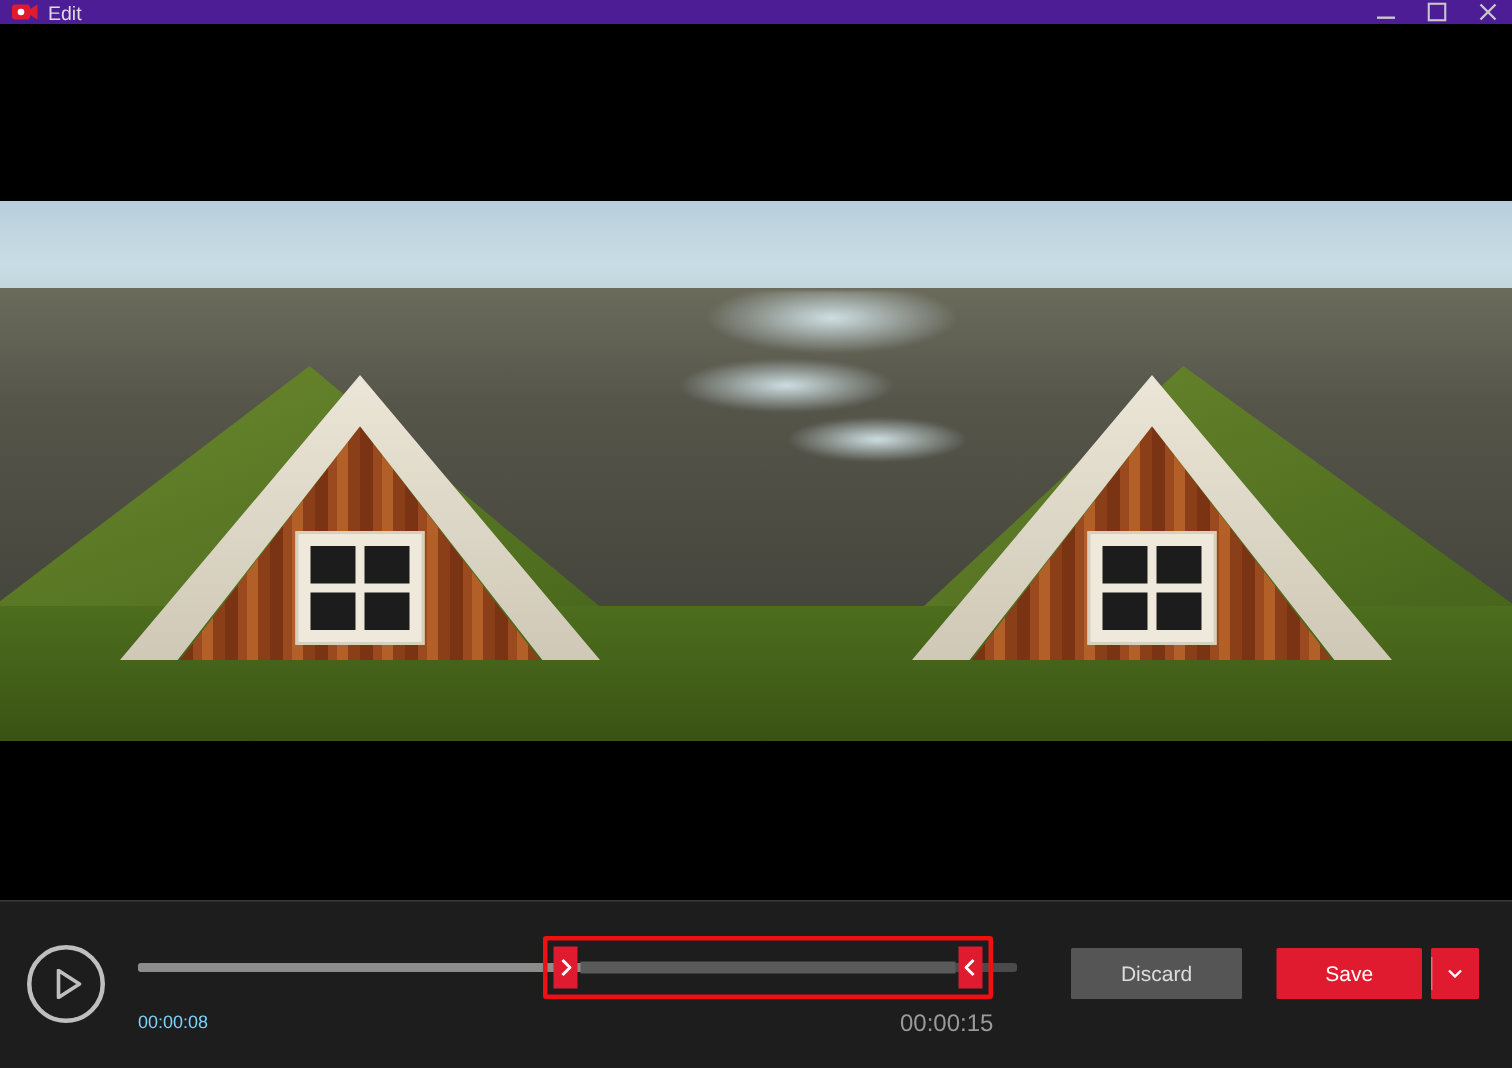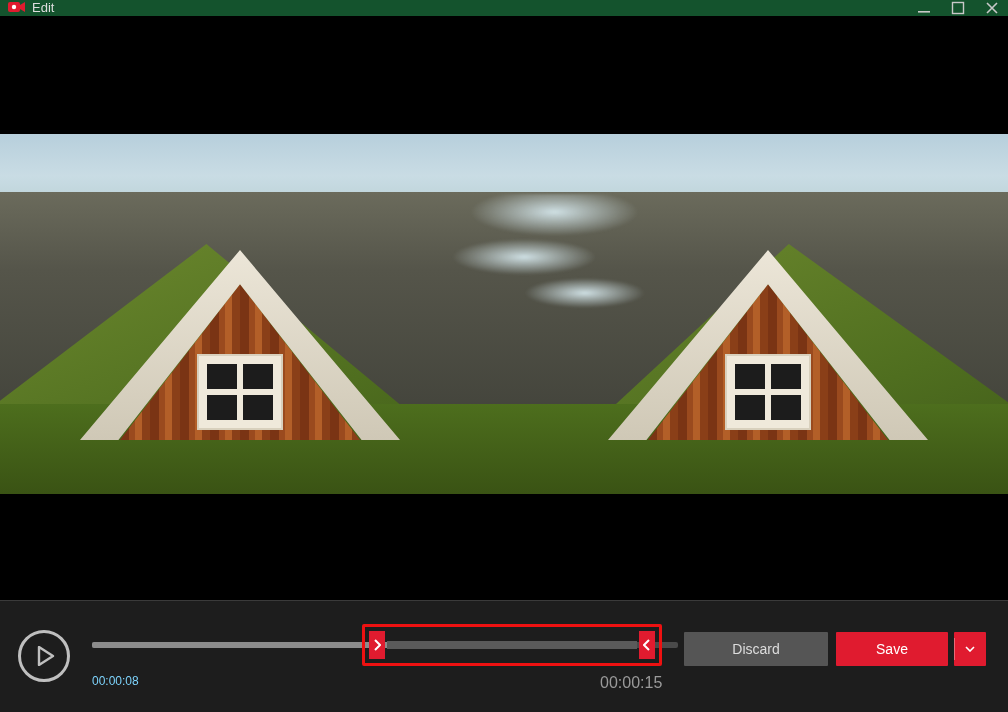--- a/index.html
+++ b/index.html
@@ -1,16 +1,16 @@
 <!DOCTYPE html>
 <html><head>
 <meta charset="utf-8">
 <style>
   html,body{margin:0;padding:0;width:1008px;height:712px;background:#000;font-family:"Segoe UI",Arial,sans-serif;overflow:hidden;color:#c8c8c8;font-size:13px}
-  .titlebar{height:16px;background:#14532d;display:flex;padding:0 8px;position:relative}
+  .titlebar{height:16px;background:#4c1d95;display:flex;align-items:center;padding:0 8px;position:relative}
   .app-icon{width:18px;height:14px;margin-right:6px;position:relative}
   .app-icon svg{display:block}
   .title-label{color:#ddd;font-size:13px}
   .filename{position:absolute;left:0;right:0;text-align:center;color:#9a9a9a;font-size:13px;pointer-events:none}
   .win-controls{margin-left:auto;display:flex;gap:18px;align-items:center;color:#c8c8c8}
   .win-btn{width:16px;height:16px;display:flex;align-items:center;justify-content:center;cursor:pointer}
   .preview-area{position:absolute;left:0;right:0;top:28px;bottom:112px;background:#000;display:flex;align-items:center;justify-content:center}
   .video-frame{width:1008px;height:360px;position:relative;overflow:hidden}
   
   .sky{position:absolute;left:0;right:0;top:0;height:70px;background:linear-gradient(#b7cfdc 0%,#c9dce4 60%,#bcd3d8 100%)}
@@ -36,22 +36,22 @@
   .play-btn svg{margin-left:3px}
   .progress{position:absolute;left:92px;top:42px;right:330px;height:6px;background:#4a4a4a;border-radius:2px}
   .progress-fill{position:absolute;left:0;top:0;height:100%;width:52%;background:#8c8c8c;border-radius:2px}
   .trim-box{position:absolute;left:362px;top:24px;width:300px;height:42px;border:3px solid #e11;border-radius:2px;box-sizing:border-box}
   .trim-inner{position:absolute;inset:4px;display:flex;align-items:center}
   .trim-handle{width:16px;height:100%;background:#e01b2f;display:flex;align-items:center;justify-content:center}
   .trim-track{flex:1;height:8px;background:#5a5a5a;margin:0 2px}
   .time-left{position:absolute;left:92px;top:74px;color:#7dd3fc;font-size:12px}
   .time-right{position:absolute;left:600px;top:74px;color:#9a9a9a;font-size:16px}
   .btn{position:absolute;top:32px;height:34px;display:flex;align-items:center;justify-content:center;font-size:14px;cursor:pointer;border-radius:1px}
-  .btn-discard{right:180px;width:144px;background:#555;color:#ddd}
-  .btn-save{right:60px;width:112px;background:#e01b2f;color:#fff}
+  .btn-discard{right:180px;width:114px;background:#555;color:#ddd}
+  .btn-save{right:60px;width:97px;background:#e01b2f;color:#fff}
   .btn-save-dd{right:22px;width:32px;background:#e01b2f;color:#fff}
   .btn-save-dd::before{content:"";position:absolute;left:0;top:6px;bottom:6px;width:1px;background:rgba(255,255,255,.35)}
 </style>
 </head>
 <body>
 
 <div class="titlebar">
   <span class="app-icon">
     <svg width="18" height="14" viewBox="0 0 18 14">
         <rect x="0" y="2" width="12" height="10" rx="2" fill="#e01b2f"></rect>

